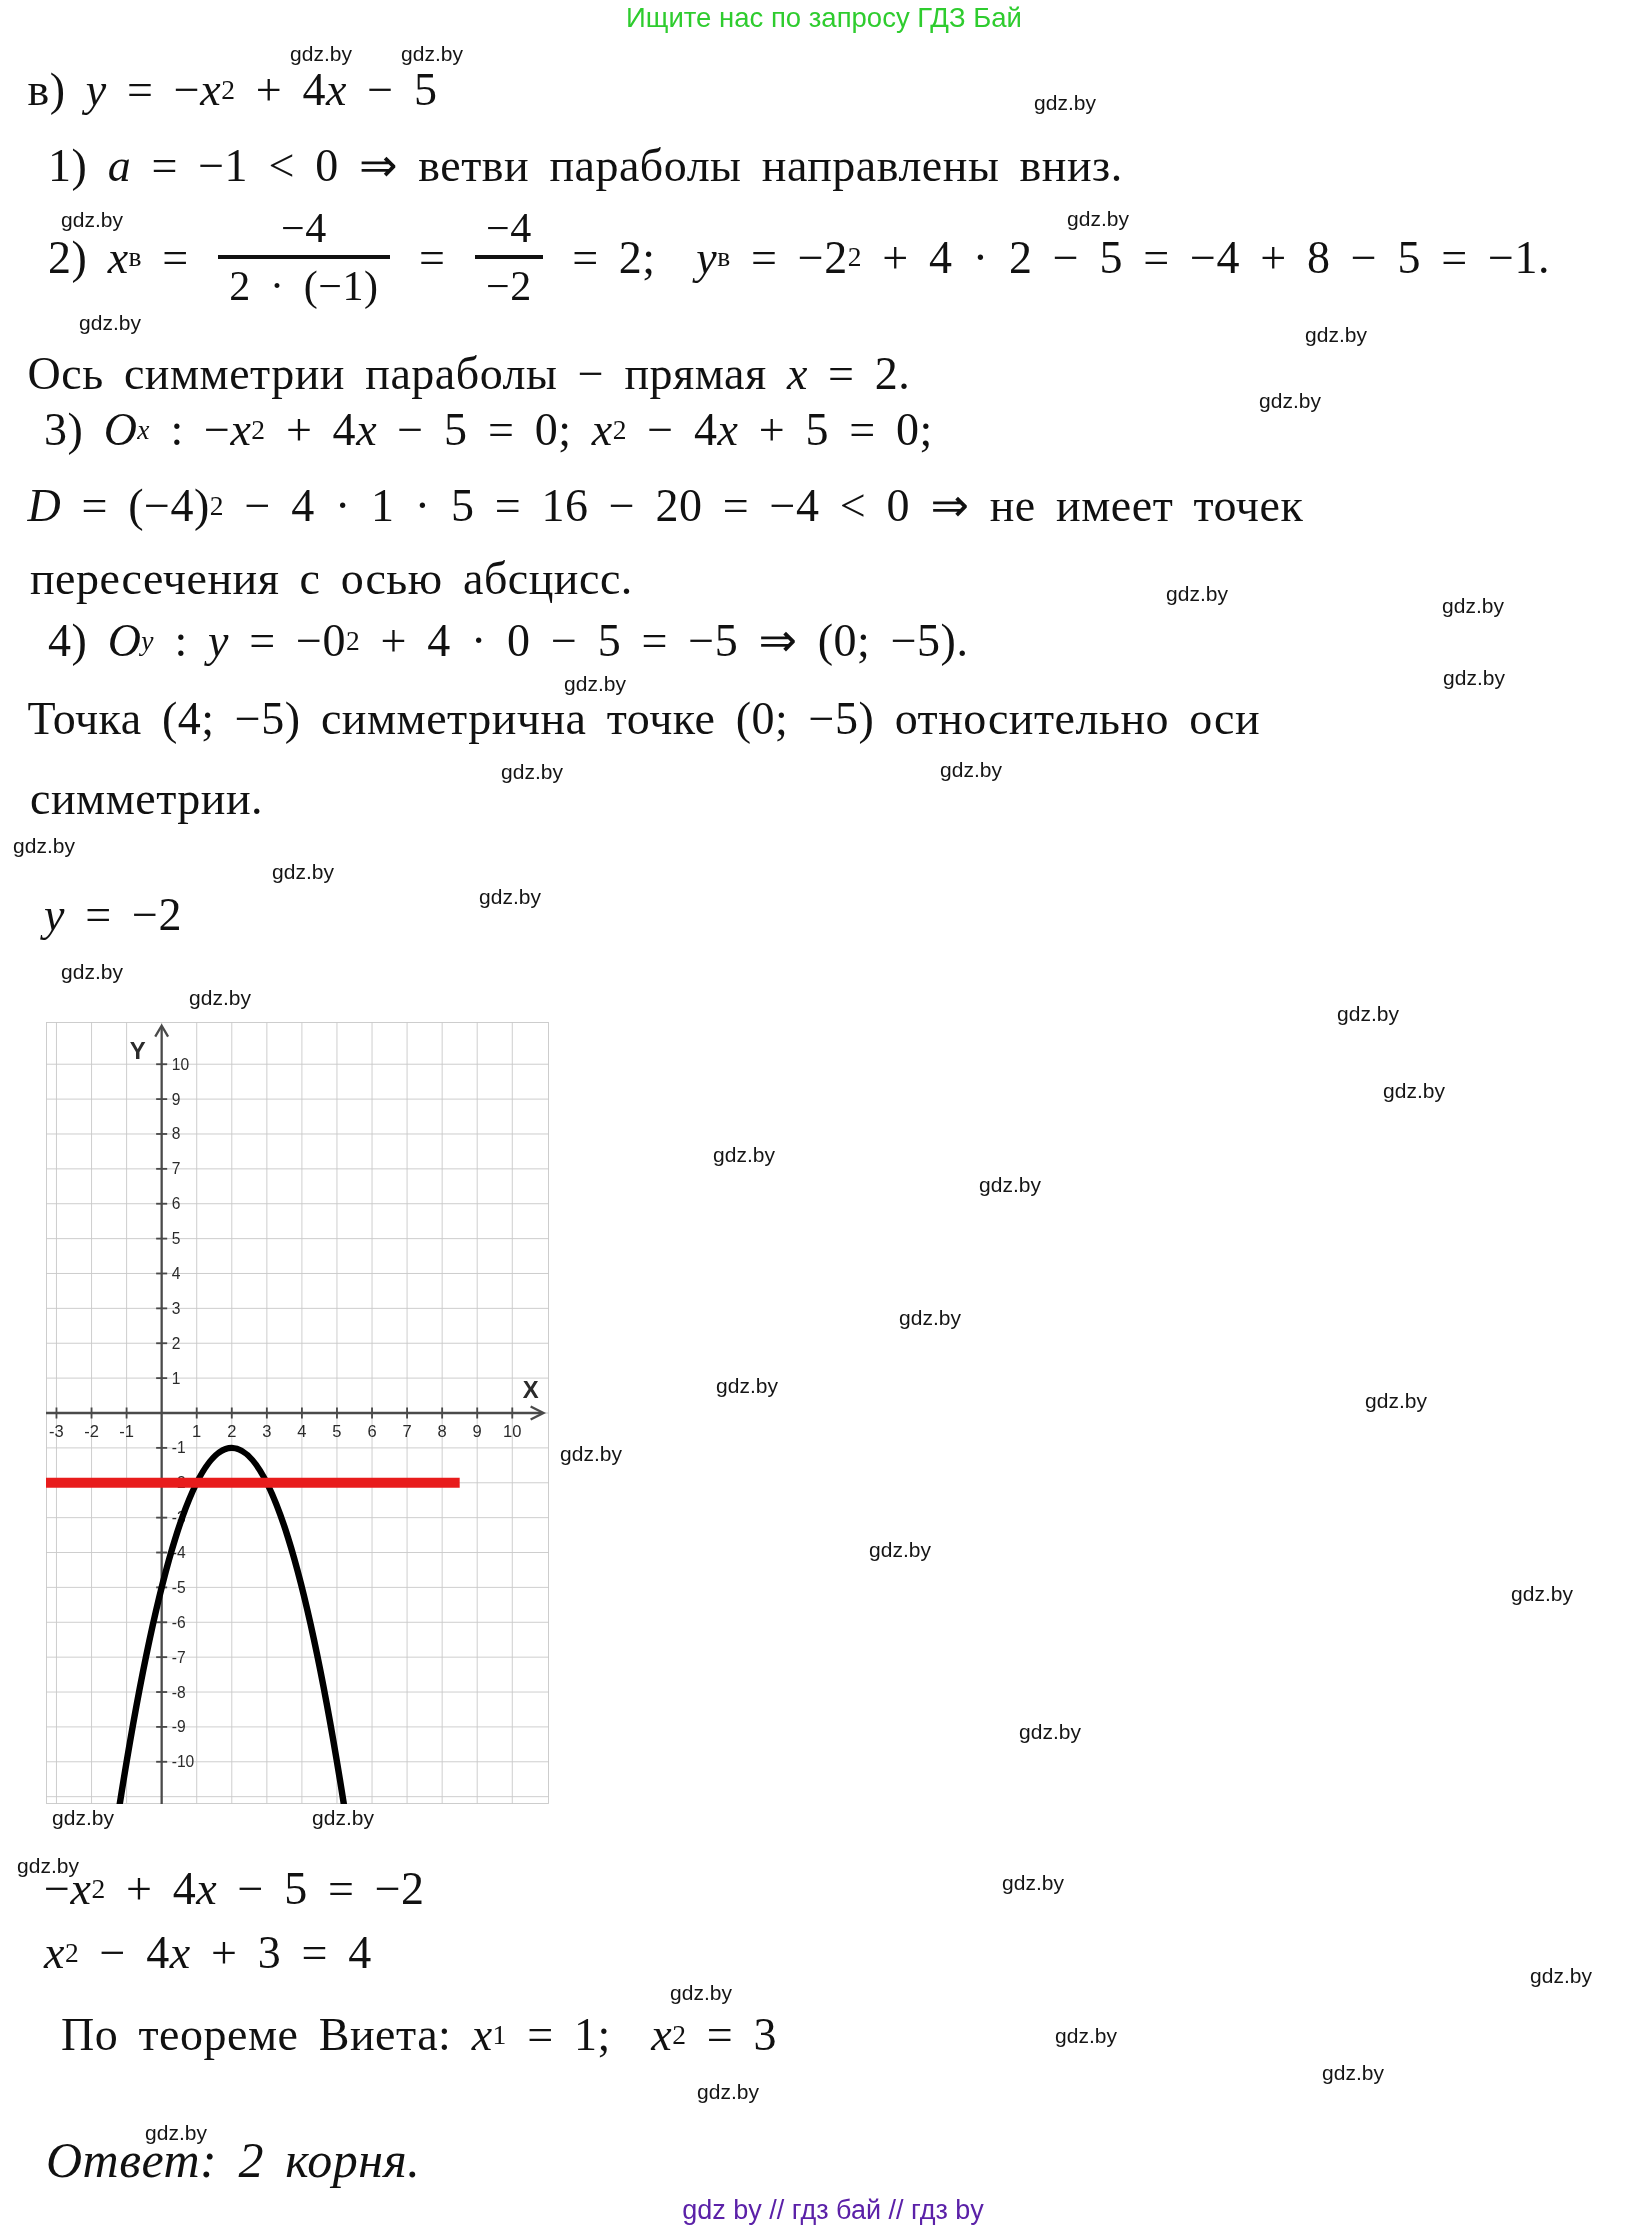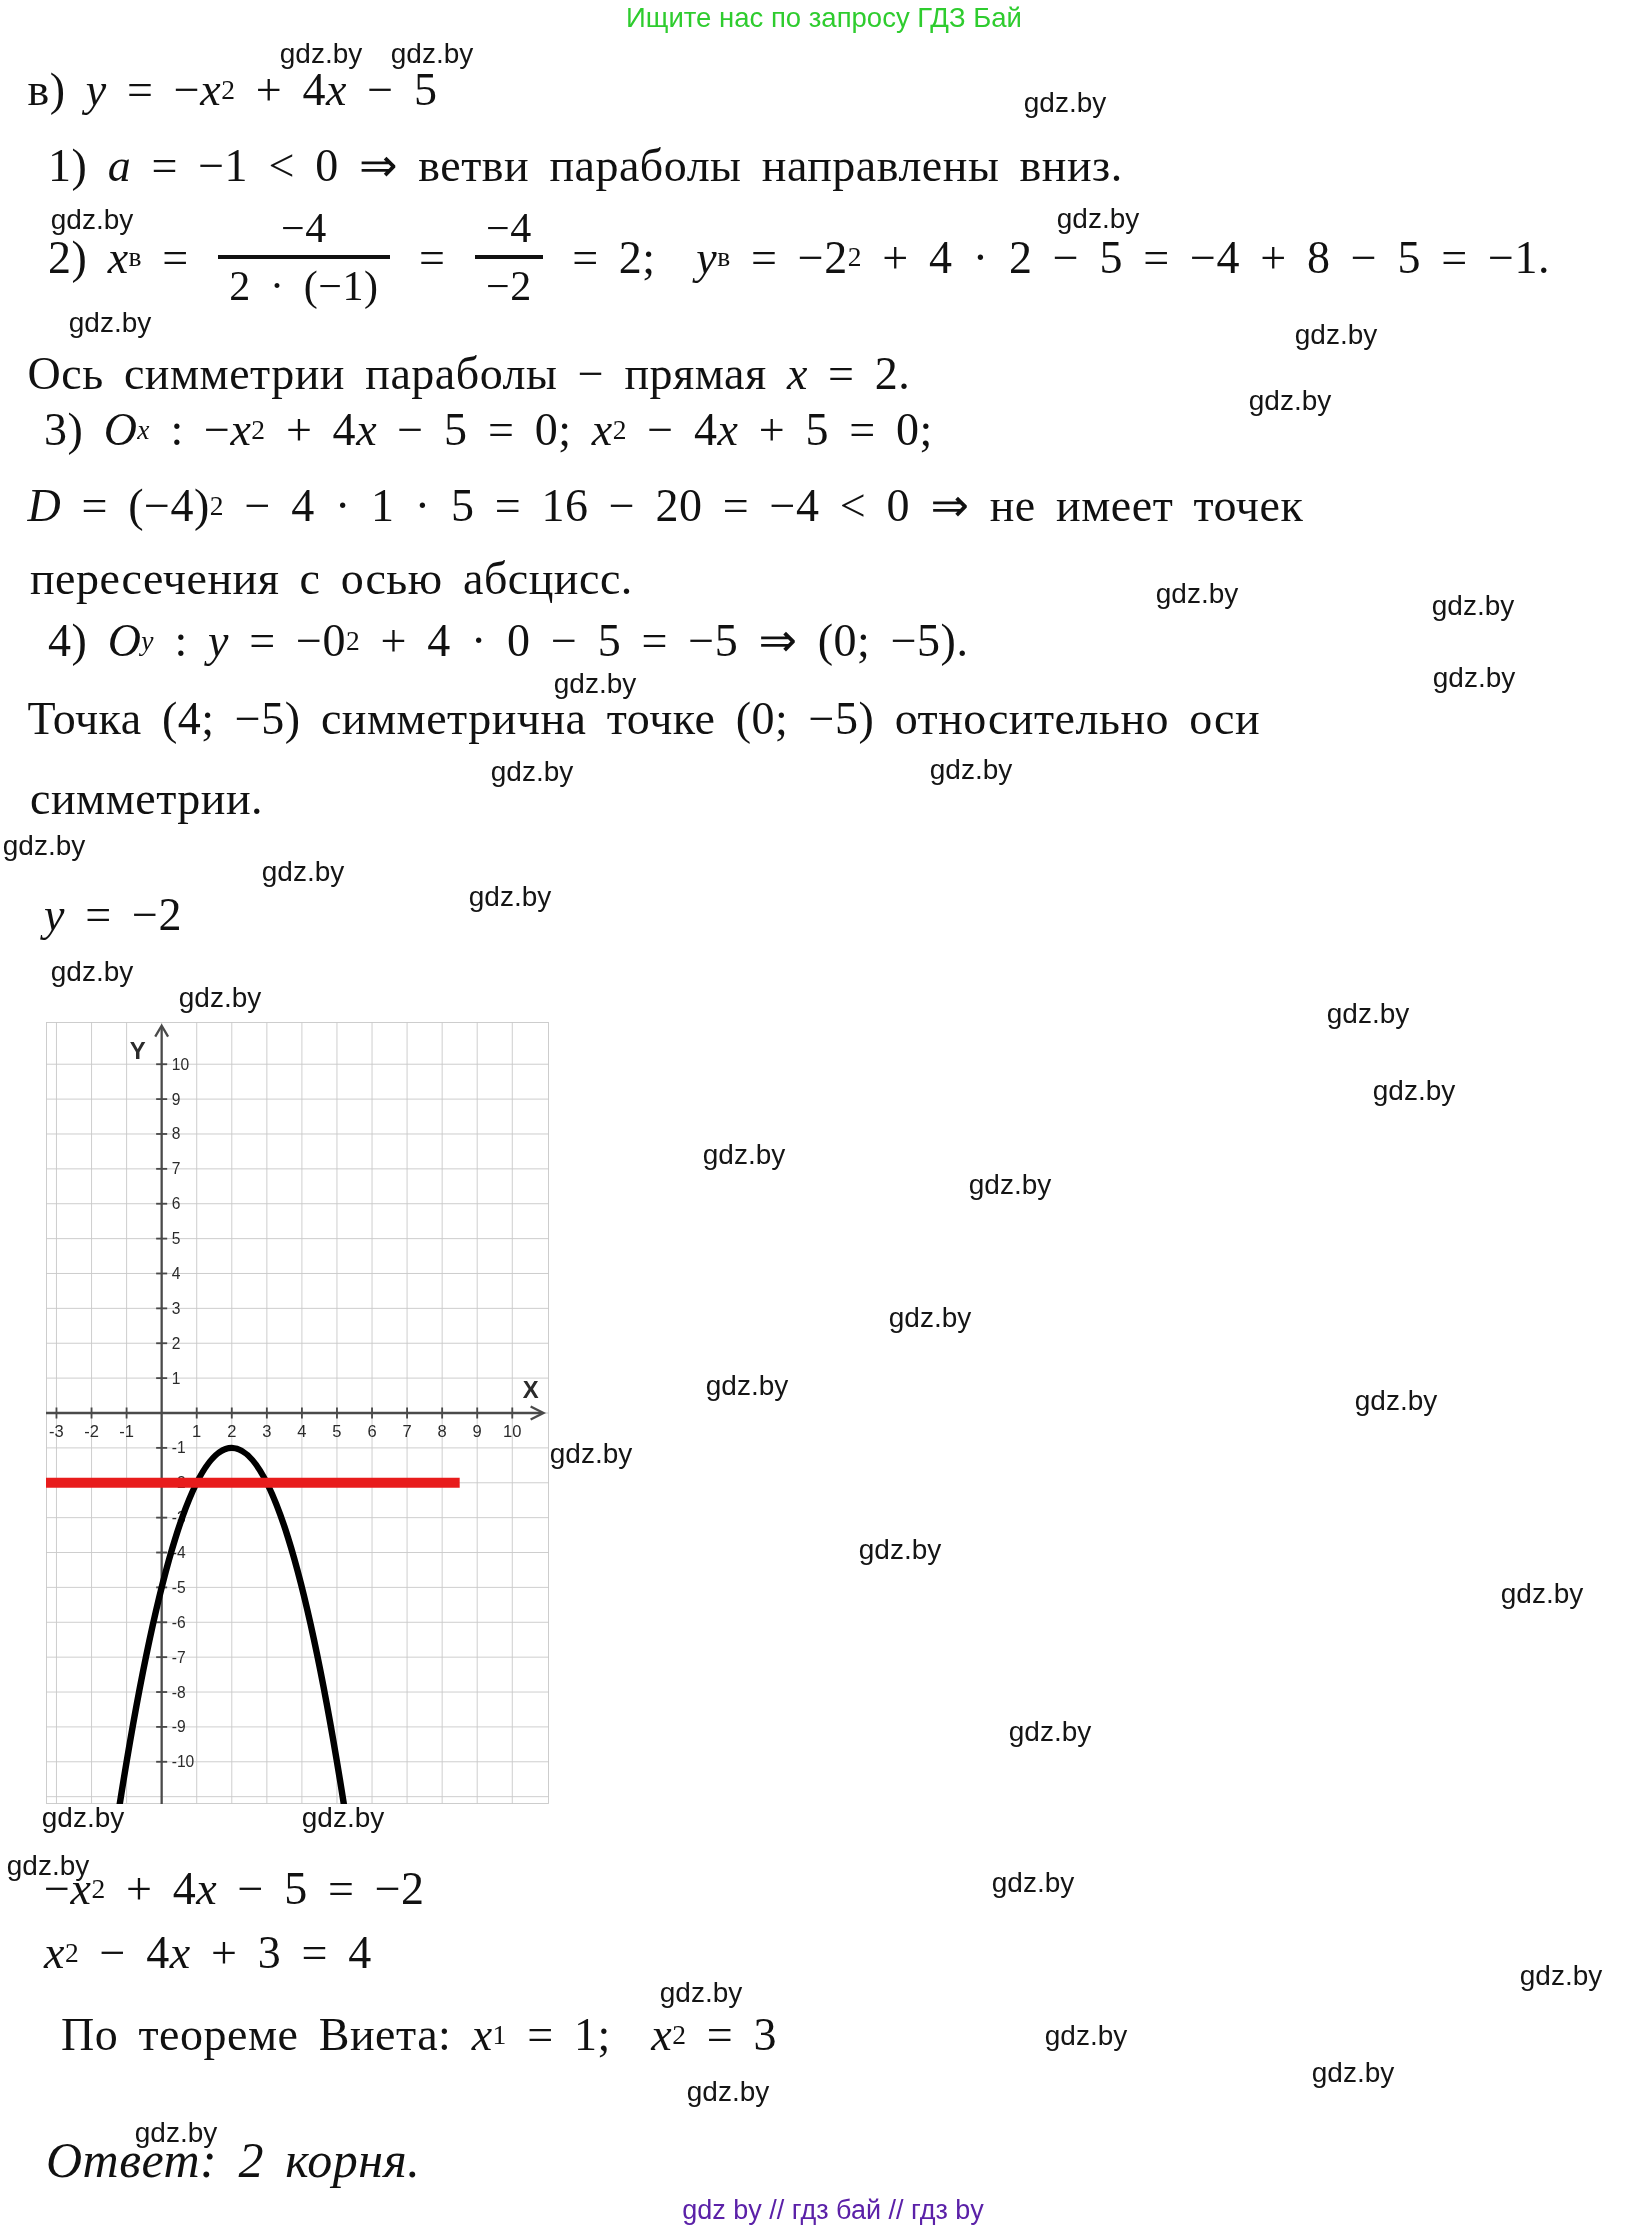--- a/index.html
+++ b/index.html
@@ -19,21 +19,21 @@
   }
   .footer{
     position:absolute;left:0;width:100%;
     text-align:center;
     font-family:"Liberation Sans", sans-serif;
     font-size:27px;font-weight:500;margin-left:9px;
   }
   .wm{
     position:absolute;
     font-family:"Liberation Sans", sans-serif;
-    font-size:28px;color:#151515;
+    font-size:21px;color:#151515;
     transform:translate(-50%,-50%);
     white-space:nowrap;
   }
   .math-line{
     position:absolute;
     font-size:46px;
     white-space:pre;
     display:flex;align-items:center;
     letter-spacing:0.5px;word-spacing:8.3px;
     line-height:1.2;

